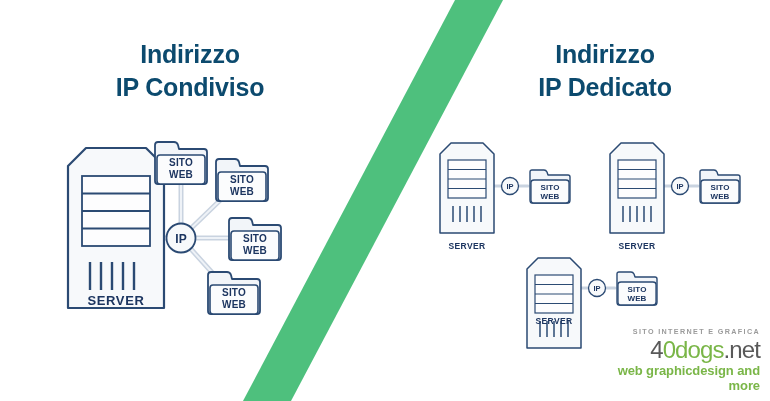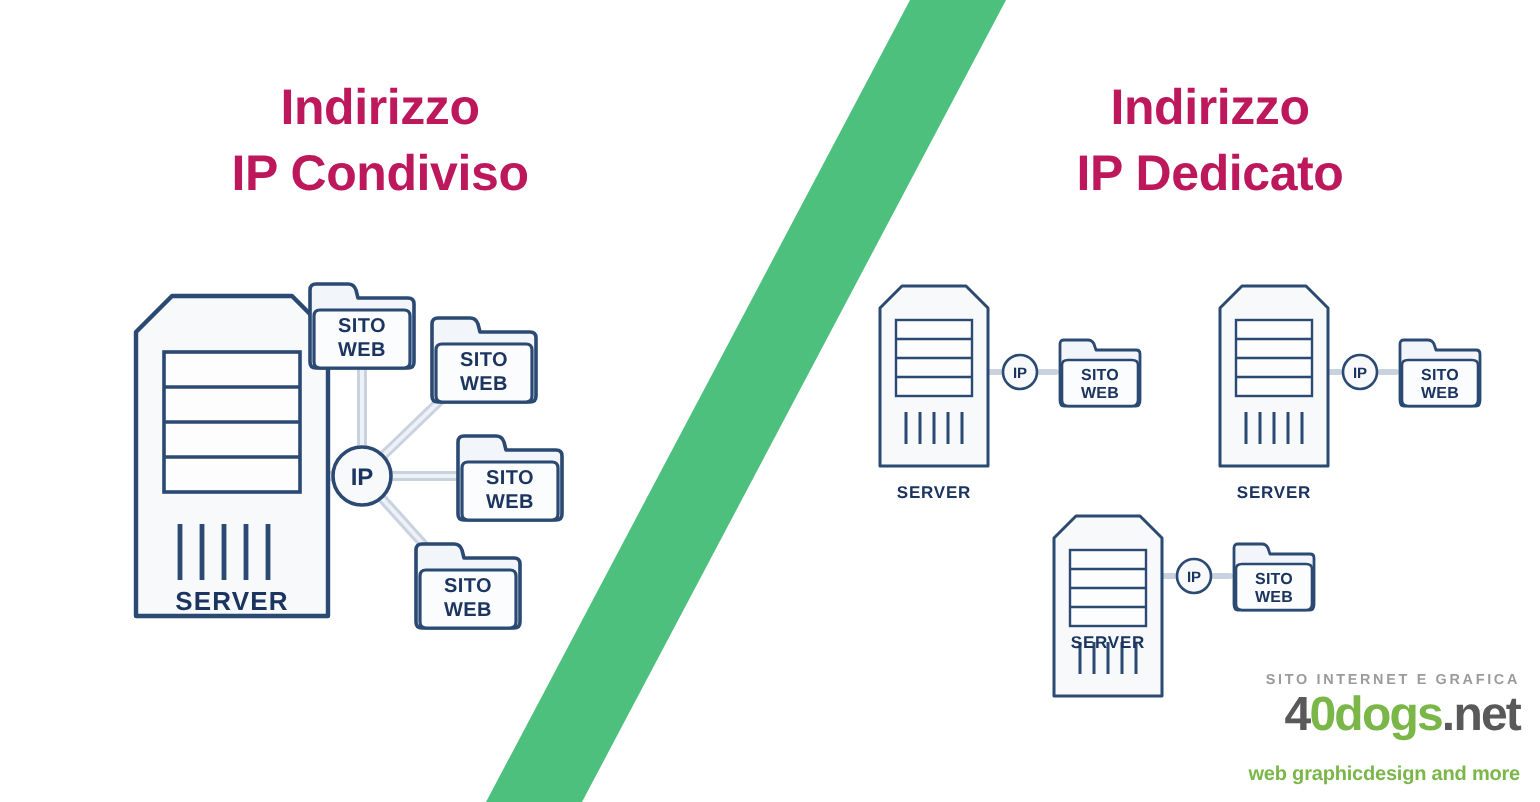--- a/index.html
+++ b/index.html
@@ -22,21 +22,21 @@
   .divider {
     position: absolute;
     left: 0; top: 0;
     width: 770px; height: 401px;
     pointer-events: none;
   }
   
   .panel-title {
     position: absolute;
     text-align: center;
-    color: #be185d;
+    color: #0c4a6e;
     font-weight: bold;
     font-size: 25px;
     line-height: 1.32;
     letter-spacing: -0.2px;
     white-space: pre-line;
   }
   #title-left  { left: 55px;  top: 38px; width: 270px; }
   #title-right { left: 470px; top: 38px; width: 270px; }
 
   
@@ -68,31 +68,31 @@
   }
   #logo-kicker {
     font-size: 7.2px;
     letter-spacing: 1.35px;
     font-weight: bold;
     color: #9b9b9b;
     margin-bottom: 2px;
   }
   #logo-wordmark {
     font-size: 24px;
-    font-weight: bold;
+    font-weight: normal;
     letter-spacing: -0.9px;
     line-height: 1;
     color: #595959;
   }
   #logo-wordmark .green { color: #7ab648; }
   #logo-tagline {
-    font-size: 10px;
+    font-size: 13px;
     letter-spacing: -0.1px;
     color: #7ab648;
-    margin-top: 12px;
+    margin-top: 1px;
     font-weight: bold;
   }
 </style>
 </head>
 <body>
 
 <div id="infographic">
 
   <svg class="divider" viewBox="0 0 770 401">
     <polygon points="455,0 503,0 291,401 243,401" fill="#4ec07d"></polygon>

